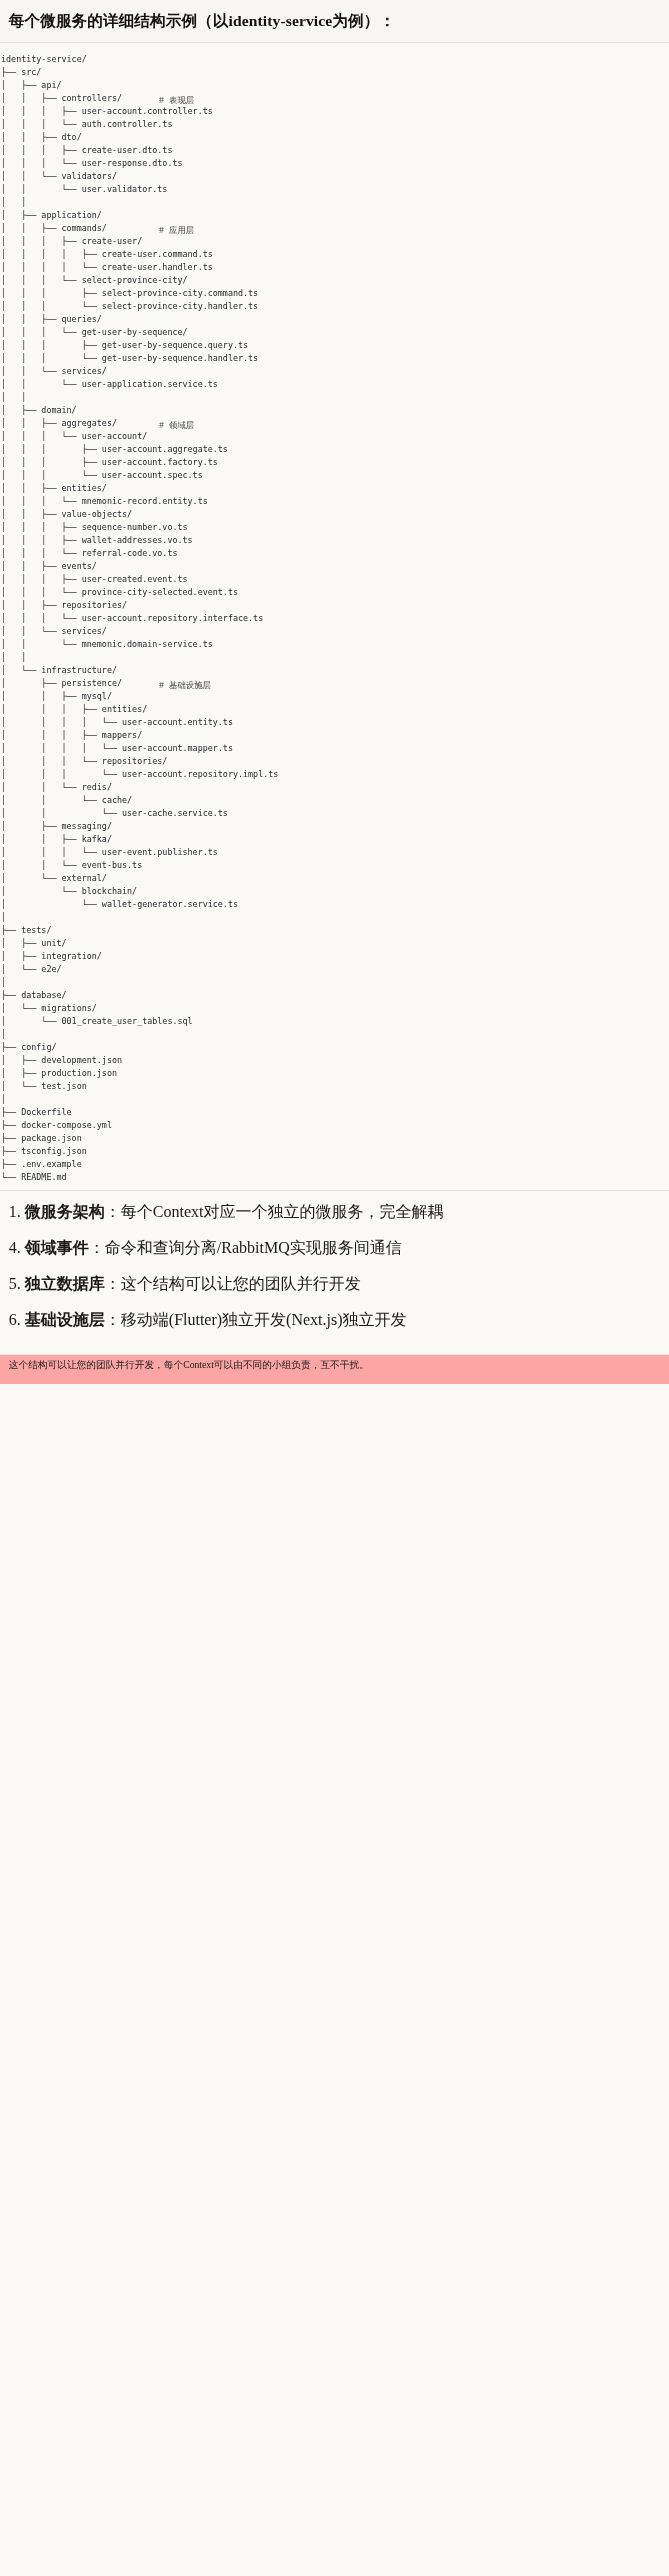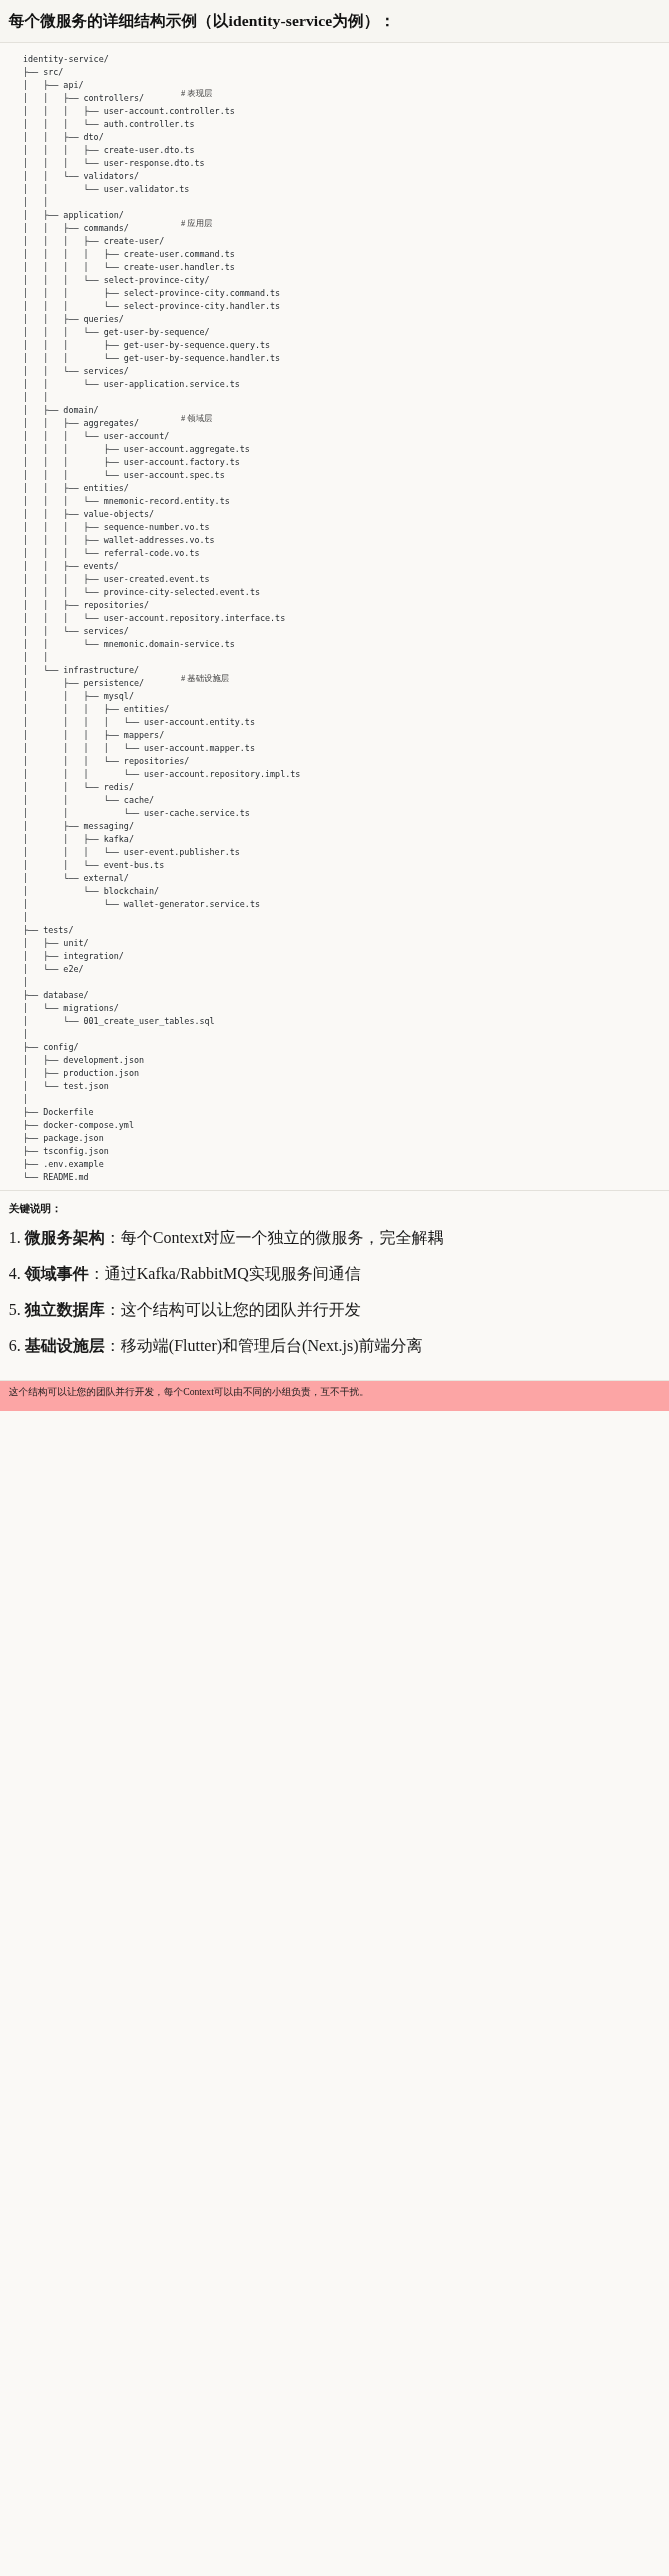--- a/index.html
+++ b/index.html
@@ -38,37 +38,37 @@
   .tree-block {
     padding: 10px 0 6.3px 0;
     background: #faf9f6;
   }
   .tree {
     font-family: "DejaVu Sans Mono", "Liberation Mono", monospace;
     font-size: 8.4px;
     line-height: 13px;
     color: #24292e;
     white-space: pre;
-    padding-left: 23px;
+    padding-left: 1px;
   }
   .tree-row {
     display: block;
     height: 13px;
     position: relative;
     white-space: pre;
   }
   .tree-row .path {
     display: inline-block;
   }
   .tree-row .comment {
     position: absolute;
     left: 158px;
-    top: 8px;
+    top: 16px;
     color: #3b3b3b;
-    font-family: Liberation Serif, serif;
+    font-family: Liberation Mono, monospace;
   }
 
   
   .notes-block {
     padding: 8.8px 8.8px 6.3px 8.8px;
     background: #faf9f6;
     border-top: 0.6px solid #e3e1db;
   }
   .notes-heading {
     font-family: "Liberation Serif", serif;
@@ -111,25 +111,24 @@
 
   <div class="title-block">
     <div class="doc-title">每个微服务的详细结构示例（以identity-service为例）：</div>
   </div>
 
   <div class="tree-block">
     <div class="tree" id="tree-container"><span class="tree-row"><span class="path">identity-service/</span></span><span class="tree-row"><span class="path">├── src/</span></span><span class="tree-row"><span class="path">│   ├── api/</span><span class="comment"># 表现层</span></span><span class="tree-row"><span class="path">│   │   ├── controllers/</span></span><span class="tree-row"><span class="path">│   │   │   ├── user-account.controller.ts</span></span><span class="tree-row"><span class="path">│   │   │   └── auth.controller.ts</span></span><span class="tree-row"><span class="path">│   │   ├── dto/</span></span><span class="tree-row"><span class="path">│   │   │   ├── create-user.dto.ts</span></span><span class="tree-row"><span class="path">│   │   │   └── user-response.dto.ts</span></span><span class="tree-row"><span class="path">│   │   └── validators/</span></span><span class="tree-row"><span class="path">│   │       └── user.validator.ts</span></span><span class="tree-row"><span class="path">│   │</span></span><span class="tree-row"><span class="path">│   ├── application/</span><span class="comment"># 应用层</span></span><span class="tree-row"><span class="path">│   │   ├── commands/</span></span><span class="tree-row"><span class="path">│   │   │   ├── create-user/</span></span><span class="tree-row"><span class="path">│   │   │   │   ├── create-user.command.ts</span></span><span class="tree-row"><span class="path">│   │   │   │   └── create-user.handler.ts</span></span><span class="tree-row"><span class="path">│   │   │   └── select-province-city/</span></span><span class="tree-row"><span class="path">│   │   │       ├── select-province-city.command.ts</span></span><span class="tree-row"><span class="path">│   │   │       └── select-province-city.handler.ts</span></span><span class="tree-row"><span class="path">│   │   ├── queries/</span></span><span class="tree-row"><span class="path">│   │   │   └── get-user-by-sequence/</span></span><span class="tree-row"><span class="path">│   │   │       ├── get-user-by-sequence.query.ts</span></span><span class="tree-row"><span class="path">│   │   │       └── get-user-by-sequence.handler.ts</span></span><span class="tree-row"><span class="path">│   │   └── services/</span></span><span class="tree-row"><span class="path">│   │       └── user-application.service.ts</span></span><span class="tree-row"><span class="path">│   │</span></span><span class="tree-row"><span class="path">│   ├── domain/</span><span class="comment"># 领域层</span></span><span class="tree-row"><span class="path">│   │   ├── aggregates/</span></span><span class="tree-row"><span class="path">│   │   │   └── user-account/</span></span><span class="tree-row"><span class="path">│   │   │       ├── user-account.aggregate.ts</span></span><span class="tree-row"><span class="path">│   │   │       ├── user-account.factory.ts</span></span><span class="tree-row"><span class="path">│   │   │       └── user-account.spec.ts</span></span><span class="tree-row"><span class="path">│   │   ├── entities/</span></span><span class="tree-row"><span class="path">│   │   │   └── mnemonic-record.entity.ts</span></span><span class="tree-row"><span class="path">│   │   ├── value-objects/</span></span><span class="tree-row"><span class="path">│   │   │   ├── sequence-number.vo.ts</span></span><span class="tree-row"><span class="path">│   │   │   ├── wallet-addresses.vo.ts</span></span><span class="tree-row"><span class="path">│   │   │   └── referral-code.vo.ts</span></span><span class="tree-row"><span class="path">│   │   ├── events/</span></span><span class="tree-row"><span class="path">│   │   │   ├── user-created.event.ts</span></span><span class="tree-row"><span class="path">│   │   │   └── province-city-selected.event.ts</span></span><span class="tree-row"><span class="path">│   │   ├── repositories/</span></span><span class="tree-row"><span class="path">│   │   │   └── user-account.repository.interface.ts</span></span><span class="tree-row"><span class="path">│   │   └── services/</span></span><span class="tree-row"><span class="path">│   │       └── mnemonic.domain-service.ts</span></span><span class="tree-row"><span class="path">│   │</span></span><span class="tree-row"><span class="path">│   └── infrastructure/</span><span class="comment"># 基础设施层</span></span><span class="tree-row"><span class="path">│       ├── persistence/</span></span><span class="tree-row"><span class="path">│       │   ├── mysql/</span></span><span class="tree-row"><span class="path">│       │   │   ├── entities/</span></span><span class="tree-row"><span class="path">│       │   │   │   └── user-account.entity.ts</span></span><span class="tree-row"><span class="path">│       │   │   ├── mappers/</span></span><span class="tree-row"><span class="path">│       │   │   │   └── user-account.mapper.ts</span></span><span class="tree-row"><span class="path">│       │   │   └── repositories/</span></span><span class="tree-row"><span class="path">│       │   │       └── user-account.repository.impl.ts</span></span><span class="tree-row"><span class="path">│       │   └── redis/</span></span><span class="tree-row"><span class="path">│       │       └── cache/</span></span><span class="tree-row"><span class="path">│       │           └── user-cache.service.ts</span></span><span class="tree-row"><span class="path">│       ├── messaging/</span></span><span class="tree-row"><span class="path">│       │   ├── kafka/</span></span><span class="tree-row"><span class="path">│       │   │   └── user-event.publisher.ts</span></span><span class="tree-row"><span class="path">│       │   └── event-bus.ts</span></span><span class="tree-row"><span class="path">│       └── external/</span></span><span class="tree-row"><span class="path">│           └── blockchain/</span></span><span class="tree-row"><span class="path">│               └── wallet-generator.service.ts</span></span><span class="tree-row"><span class="path">│</span></span><span class="tree-row"><span class="path">├── tests/</span></span><span class="tree-row"><span class="path">│   ├── unit/</span></span><span class="tree-row"><span class="path">│   ├── integration/</span></span><span class="tree-row"><span class="path">│   └── e2e/</span></span><span class="tree-row"><span class="path">│</span></span><span class="tree-row"><span class="path">├── database/</span></span><span class="tree-row"><span class="path">│   └── migrations/</span></span><span class="tree-row"><span class="path">│       └── 001_create_user_tables.sql</span></span><span class="tree-row"><span class="path">│</span></span><span class="tree-row"><span class="path">├── config/</span></span><span class="tree-row"><span class="path">│   ├── development.json</span></span><span class="tree-row"><span class="path">│   ├── production.json</span></span><span class="tree-row"><span class="path">│   └── test.json</span></span><span class="tree-row"><span class="path">│</span></span><span class="tree-row"><span class="path">├── Dockerfile</span></span><span class="tree-row"><span class="path">├── docker-compose.yml</span></span><span class="tree-row"><span class="path">├── package.json</span></span><span class="tree-row"><span class="path">├── tsconfig.json</span></span><span class="tree-row"><span class="path">├── .env.example</span></span><span class="tree-row"><span class="path">└── README.md</span></span></div>
   </div>
 
   <div class="notes-block">
-    <div class="notes-heading">关键说明：</div>
     <div id="notes-list">
         <div class="note-item"><span class="num">1.</span> <span class="term">微服务架构</span><span class="sep">：</span><span class="desc">每个Context对应一个独立的微服务，完全解耦</span></div>
-        <div class="note-item"><span class="num">4.</span> <span class="term">领域事件</span><span class="sep">：</span><span class="desc">通过Kafka/RabbitMQ实现服务间通信</span></div>
+        <div class="note-item"><span class="num">4.</span> <span class="term">领域事件</span><span class="sep">：</span><span class="desc">命令和查询分离/RabbitMQ实现服务间通信</span></div>
         <div class="note-item"><span class="num">5.</span> <span class="term">独立数据库</span><span class="sep">：</span><span class="desc">这个结构可以让您的团队并行开发</span></div>
-        <div class="note-item"><span class="num">6.</span> <span class="term">基础设施层</span><span class="sep">：</span><span class="desc">移动端(Flutter)和管理后台(Next.js)前端分离</span></div>
+        <div class="note-item"><span class="num">6.</span> <span class="term">基础设施层</span><span class="sep">：</span><span class="desc">移动端(Flutter)独立开发(Next.js)独立开发</span></div>
       </div>
   </div>
 
   <div class="closing">这个结构可以让您的团队并行开发，每个Context可以由不同的小组负责，互不干扰。</div>
 
 </div>
 
 
 </body></html>

